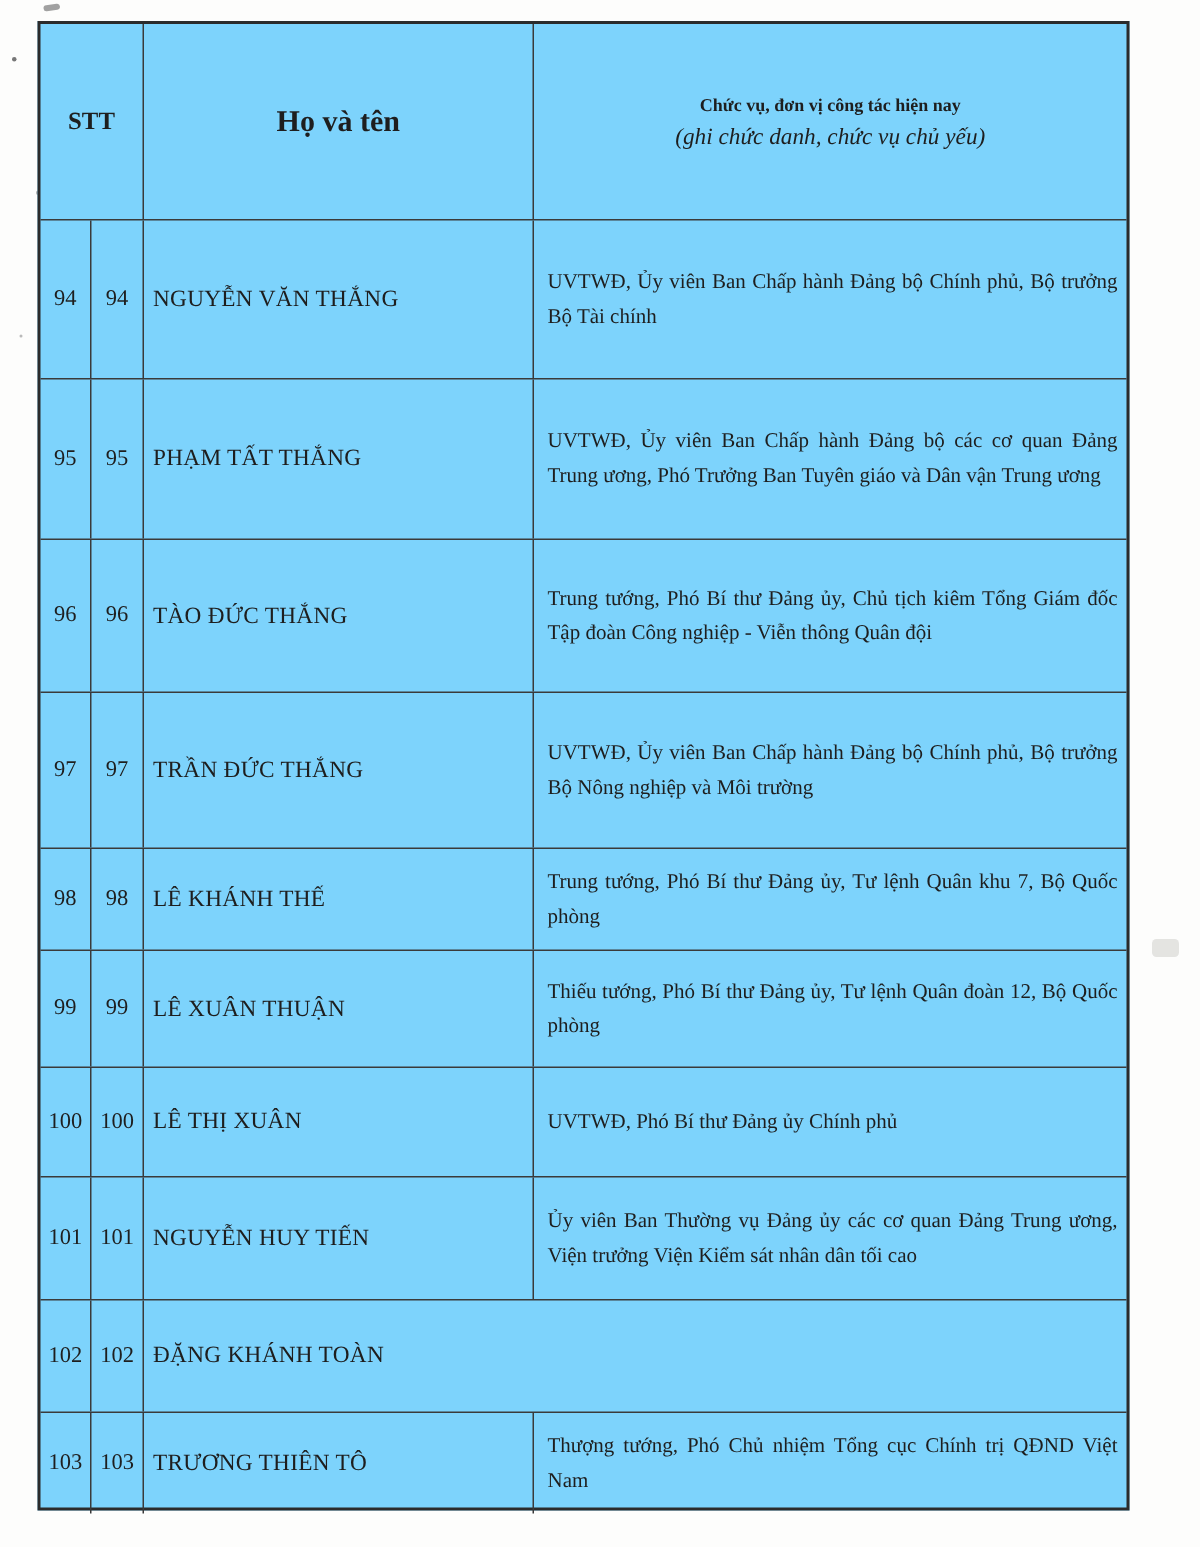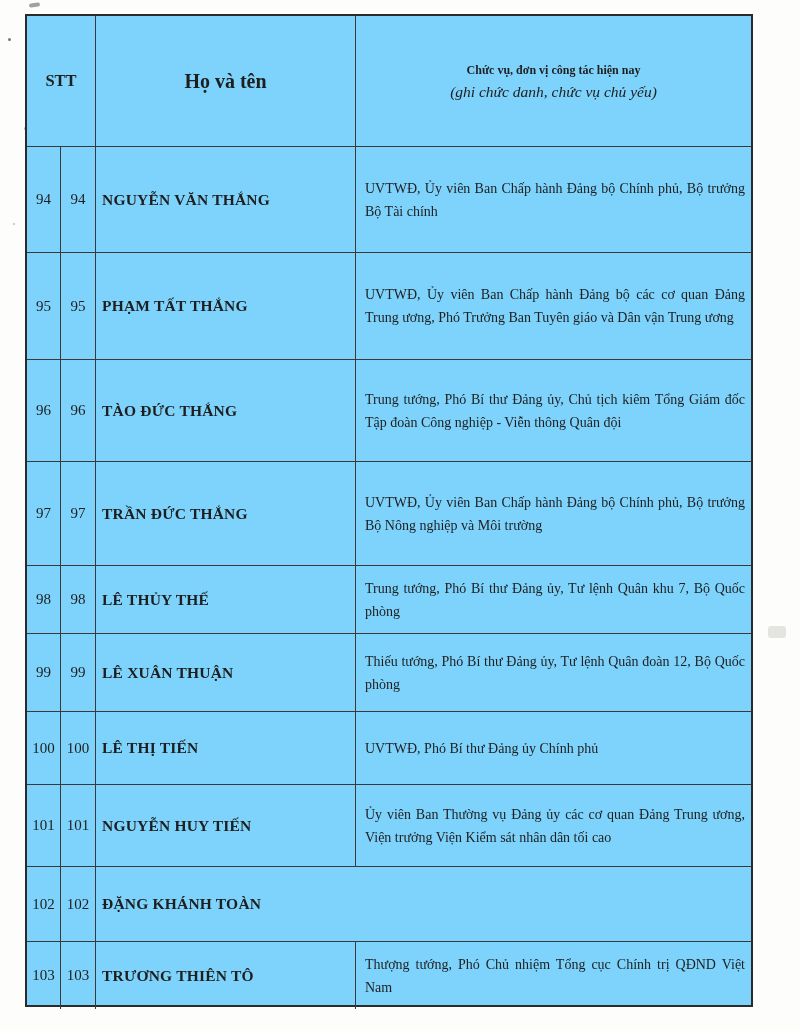--- a/index.html
+++ b/index.html
@@ -46,21 +46,20 @@
     overflow: hidden;
   }
   .cell:last-child { border-right: none; }
   .c1 { width: 34px; justify-content: center; font-size: 15px; }
   .c2 { width: 35px; justify-content: center; font-size: 15px; }
   .c3 {
     width: 260px;
     padding-left: 6px;
     font-size: 15.5px;
     letter-spacing: 0.2px;
-    font-weight: bold;
   }
   .c4 {
     flex: 1;
     padding: 4px 6px 4px 9px;
   }
   .pos-text {
     width: 100%;
     font-size: 14px;
     line-height: 23px;
     text-align: justify;
@@ -168,39 +167,39 @@
       <div class="cell c2">97</div>
       <div class="cell c3">TRẦN ĐỨC THẮNG</div>
       <div class="cell c4">
           <div class="pos-text">UVTWĐ, Ủy viên Ban Chấp hành Đảng bộ Chính phủ, Bộ trưởng Bộ Nông nghiệp và Môi trường</div>
         </div>
     </div>
 
     <div class="row" style="height:68px">
       <div class="cell c1">98</div>
       <div class="cell c2">98</div>
-      <div class="cell c3">LÊ THỦY THẾ</div>
+      <div class="cell c3">LÊ KHÁNH THẾ</div>
       <div class="cell c4">
           <div class="pos-text">Trung tướng, Phó Bí thư Đảng ủy, Tư lệnh Quân khu 7, Bộ Quốc phòng</div>
         </div>
     </div>
 
     <div class="row" style="height:78px">
       <div class="cell c1">99</div>
       <div class="cell c2">99</div>
       <div class="cell c3">LÊ XUÂN THUẬN</div>
       <div class="cell c4">
           <div class="pos-text">Thiếu tướng, Phó Bí thư Đảng ủy, Tư lệnh Quân đoàn 12, Bộ Quốc phòng</div>
         </div>
     </div>
 
     <div class="row" style="height:73px">
       <div class="cell c1">100</div>
       <div class="cell c2">100</div>
-      <div class="cell c3">LÊ THỊ TIẾN</div>
+      <div class="cell c3">LÊ THỊ XUÂN</div>
       <div class="cell c4">
           <div class="pos-text">UVTWĐ, Phó Bí thư Đảng ủy Chính phủ</div>
         </div>
     </div>
 
     <div class="row" style="height:82px">
       <div class="cell c1">101</div>
       <div class="cell c2">101</div>
       <div class="cell c3">NGUYỄN HUY TIẾN</div>
       <div class="cell c4">

